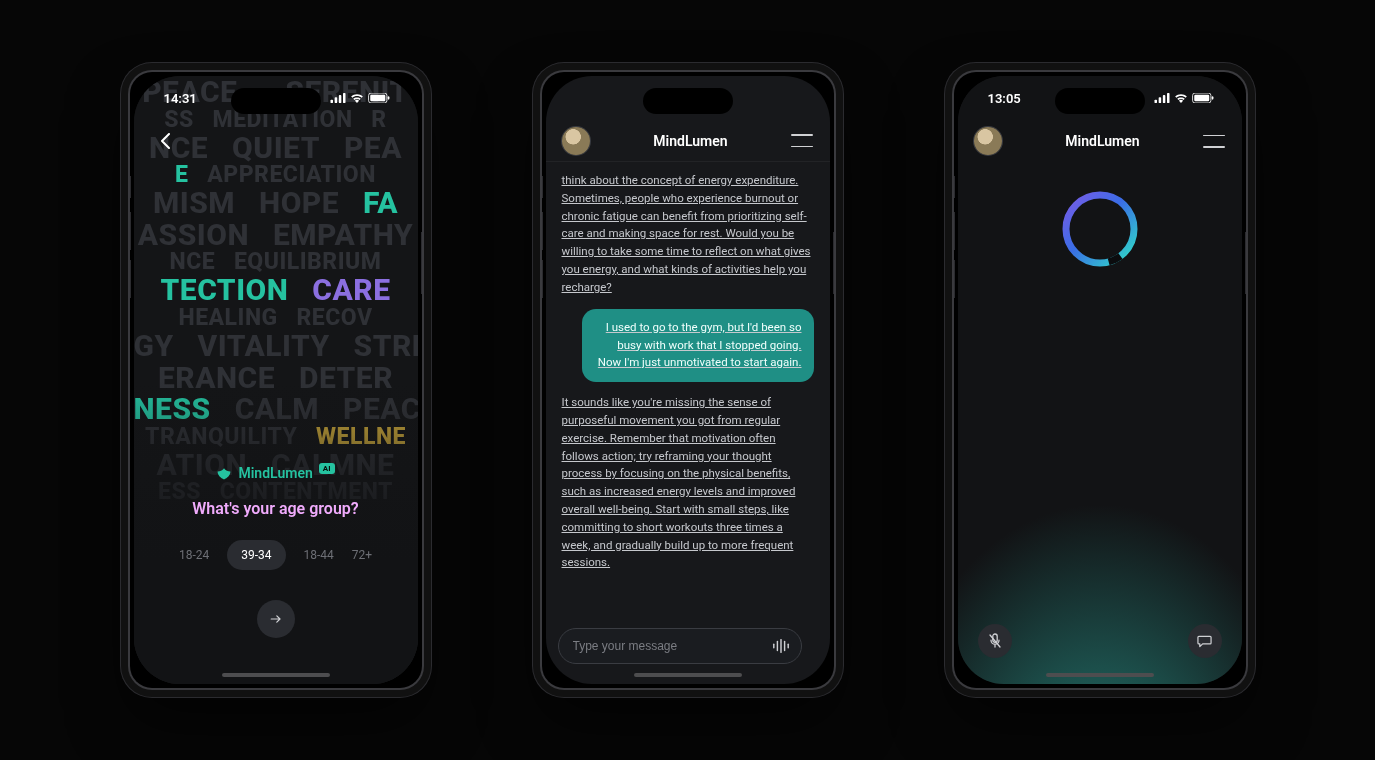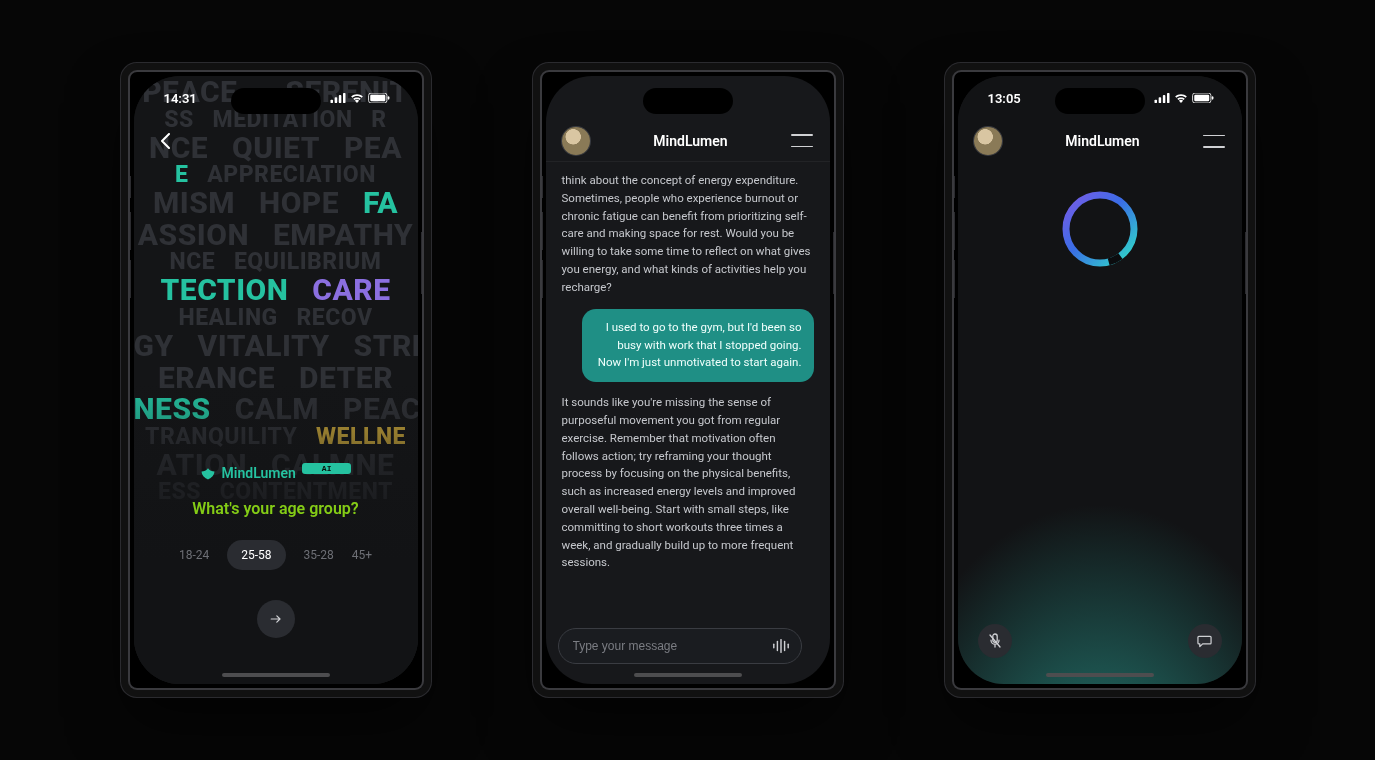--- a/index.html
+++ b/index.html
@@ -14,21 +14,21 @@
     gap: 120px;
     color: #fff;
     overflow: hidden;
   }
 
   
   .phone {
     position: relative;
     width: 292px;
     height: 616px;
-    border-radius: 7px;
+    border-radius: 22px;
     background: #000;
     box-shadow:
       0 0 0 2px #3a3a3e,
       0 0 0 9px #111,
       0 0 0 10px #2b2b2f,
       0 30px 60px rgba(0,0,0,.6);
     overflow: hidden;
   }
   .screen {
     position: absolute;
@@ -110,22 +110,22 @@
   }
 
   .onboard-panel {
     position:absolute;
     left:0; right:0; bottom:0;
     padding: 22px 16px 46px;
     display:flex; flex-direction:column; align-items:center;
     z-index:30;
   }
   .brand { display:flex; align-items:center; gap:6px; color:#25c2a0; font-weight:600; font-size:14px; }
-  .brand .ai { background:#25c2a0; color:#08100c; font-size:8px; font-weight:700; border-radius:3px; padding:1px 20px; position:relative; top:-5px;font-family:Liberation Mono, monospace;}
-  .question { margin-top:18px; font-size:16px; font-weight:600; color:#84cc16; }
+  .brand .ai { background:#25c2a0; color:#08100c; font-size:8px; font-weight:700; border-radius:3px; padding:1px 4px; position:relative; top:-5px;}
+  .question { margin-top:18px; font-size:16px; font-weight:600; color:#f0abfc; }
   .age-row { margin-top:22px; display:flex; gap:18px; align-items:center; font-size:12px;justify-content:flex-end; }
   .age-opt { color:#6d6f75; cursor:pointer; }
   .age-opt.selected { color:#fff; background:#2a2c31; padding:8px 14px; border-radius:18px; }
   .next-btn {
     margin-top:30px;
     width:38px; height:38px; border-radius:50%;
     background:#2a2c31; display:flex; align-items:center; justify-content:center;
     cursor:pointer;
   }
 
@@ -144,21 +144,21 @@
   }
   .chat-title{ font-size:14px; font-weight:600; }
   .hamburger{ width:22px; display:flex; flex-direction:column; gap:5px; cursor:pointer; }
   .hamburger span{ height:1.5px; background:#d0d1d4; border-radius:1px;}
   .hamburger span:nth-child(2){height:0;} 
 
   .chat-scroll{
     position:absolute; top:86px; left:0; right:0; bottom:64px;
     padding:4px 16px 10px;
     overflow:hidden;
-    font-size:11.5px; line-height:1.55; color:#c6c8cd;
+    font-size:11.5px; line-height:1.55; color:#c6c8cd;text-decoration:underline;
   }
   .msg-ai{ margin:6px 0 12px; }
   .msg-user{
     margin:8px 0 12px 20px;
     background:#1f8f85;
     color:#f0fffc;
     border-radius:14px;
     padding:10px 12px;
     text-align:right;
   }
@@ -259,23 +259,23 @@
       <div class="brand">
         <svg width="16" height="14" viewBox="0 0 20 16">
             <path fill="#25c2a0" d="M10 2C8 5 5 6 2 6c0 5 4 8 8 10 4-2 8-5 8-10-3 0-6-1-8-4z"></path>
           </svg>
         <span>MindLumen</span>
         <span class="ai">AI</span>
       </div>
       <div class="question">What's your age group?</div>
       <div class="age-row" id="age-row">
           <span class="age-opt">18-24</span>
-          <span class="age-opt selected">25-58</span>
-          <span class="age-opt">35-28</span>
-          <span class="age-opt">45+</span>
+          <span class="age-opt selected">39-34</span>
+          <span class="age-opt">18-44</span>
+          <span class="age-opt">72+</span>
         </div>
       <div class="next-btn">
         <svg width="12" height="8" viewBox="0 0 14 10">
             <path d="M1 5h11M8 1l4 4-4 4" stroke="#cfd0d4" stroke-width="1.5" fill="none" stroke-linecap="round" stroke-linejoin="round"></path>
           </svg>
       </div>
     </div>
 
     <div class="home-indicator"></div>
   </div>

